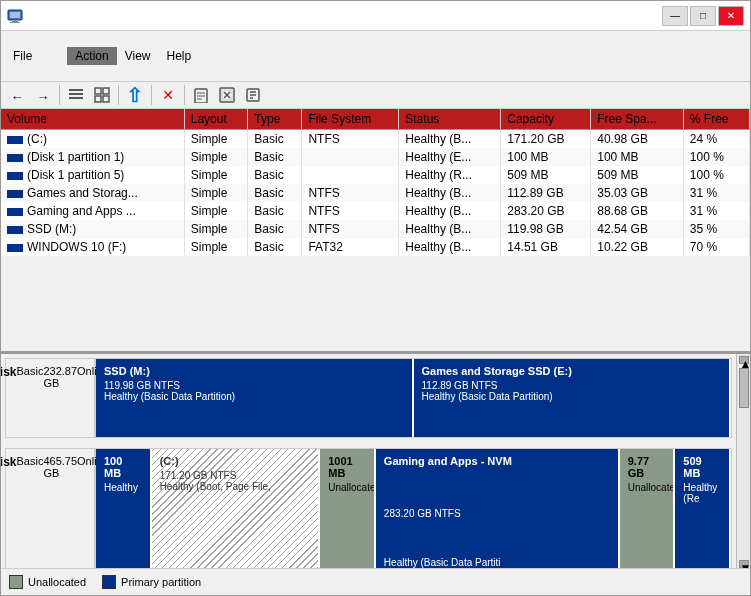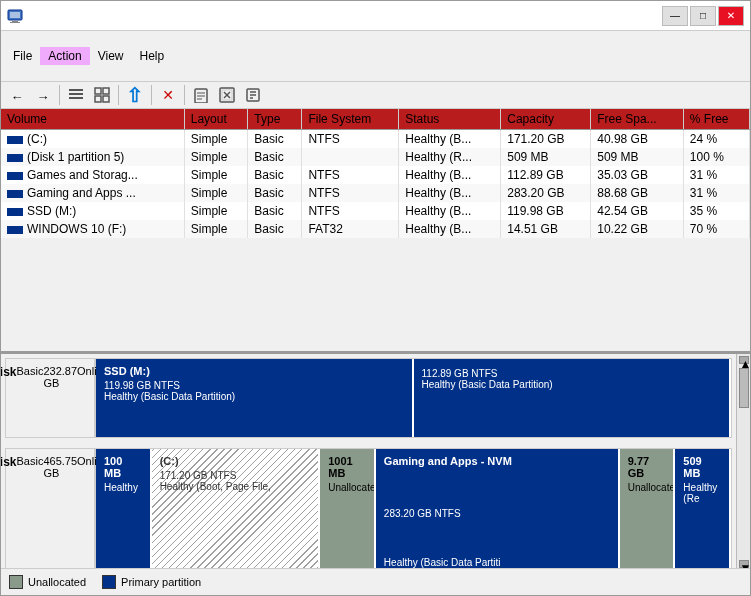--- a/index.html
+++ b/index.html
@@ -240,21 +240,21 @@
     </div>
     <div class="title-controls">
       <button class="title-btn">—</button>
       <button class="title-btn">□</button>
       <button class="title-btn close">✕</button>
     </div>
   </div>
 
   <div class="menu-bar">
     <span class="menu-item">File</span>
-    <span class="menu-item" style="background:#f0abfc;">Action</span>
+    <span class="menu-item" style="background:#737373;margin-left:27px;">Action</span>
     <span class="menu-item">View</span>
     <span class="menu-item">Help</span>
   </div>
 
   <div class="toolbar">
     <button class="toolbar-btn">←</button>
     <button class="toolbar-btn">→</button>
     <div class="toolbar-separator"></div>
     <button class="toolbar-btn">
       <svg width="16" height="16" viewBox="0 0 16 16">
@@ -326,20 +326,30 @@
     <td><span style="display:inline-block;width:16px;height:8px;background:#003087;margin-right:4px;vertical-align:middle;"></span>(C:)</td>
     <td>Simple</td>
     <td>Basic</td>
     <td>NTFS</td>
     <td>Healthy (B...</td>
     <td>171.20 GB</td>
     <td>40.98 GB</td>
     <td>24 %</td>
   </tr>
             <tr>
+    <td><span style="display:inline-block;width:16px;height:8px;background:#003087;margin-right:4px;vertical-align:middle;"></span>(Disk 1 partition 1)</td>
+    <td>Simple</td>
+    <td>Basic</td>
+    <td></td>
+    <td>Healthy (E...</td>
+    <td>100 MB</td>
+    <td>100 MB</td>
+    <td>100 %</td>
+  </tr>
+            <tr>
     <td><span style="display:inline-block;width:16px;height:8px;background:#003087;margin-right:4px;vertical-align:middle;"></span>(Disk 1 partition 5)</td>
     <td>Simple</td>
     <td>Basic</td>
     <td></td>
     <td>Healthy (R...</td>
     <td>509 MB</td>
     <td>509 MB</td>
     <td>100 %</td>
   </tr>
             <tr>
@@ -397,20 +407,21 @@
     <div class="disk-size">232.87 GB</div>
     <div class="disk-status">Online</div>
   </div>
               <div class="disk-segments">
                 <div class="segment primary" style="flex: 5 1 0%;">
       <div class="segment-name">SSD  (M:)</div>
       <div class="segment-size">119.98 GB NTFS</div>
       <div class="segment-status">Healthy (Basic Data Partition)</div>
     </div>
                 <div class="segment primary" style="flex: 5 1 0%;">
+      <div class="segment-name">Games and Storage SSD  (E:)</div>
       <div class="segment-size">112.89 GB NTFS</div>
       <div class="segment-status">Healthy (Basic Data Partition)</div>
     </div>
               </div>
             </div>
             <div style="height: 4px;"></div>
             <div class="disk-row">
               <div class="disk-label">
     <div class="disk-indicator"></div>
     <div class="disk-name">Disk 1</div>

